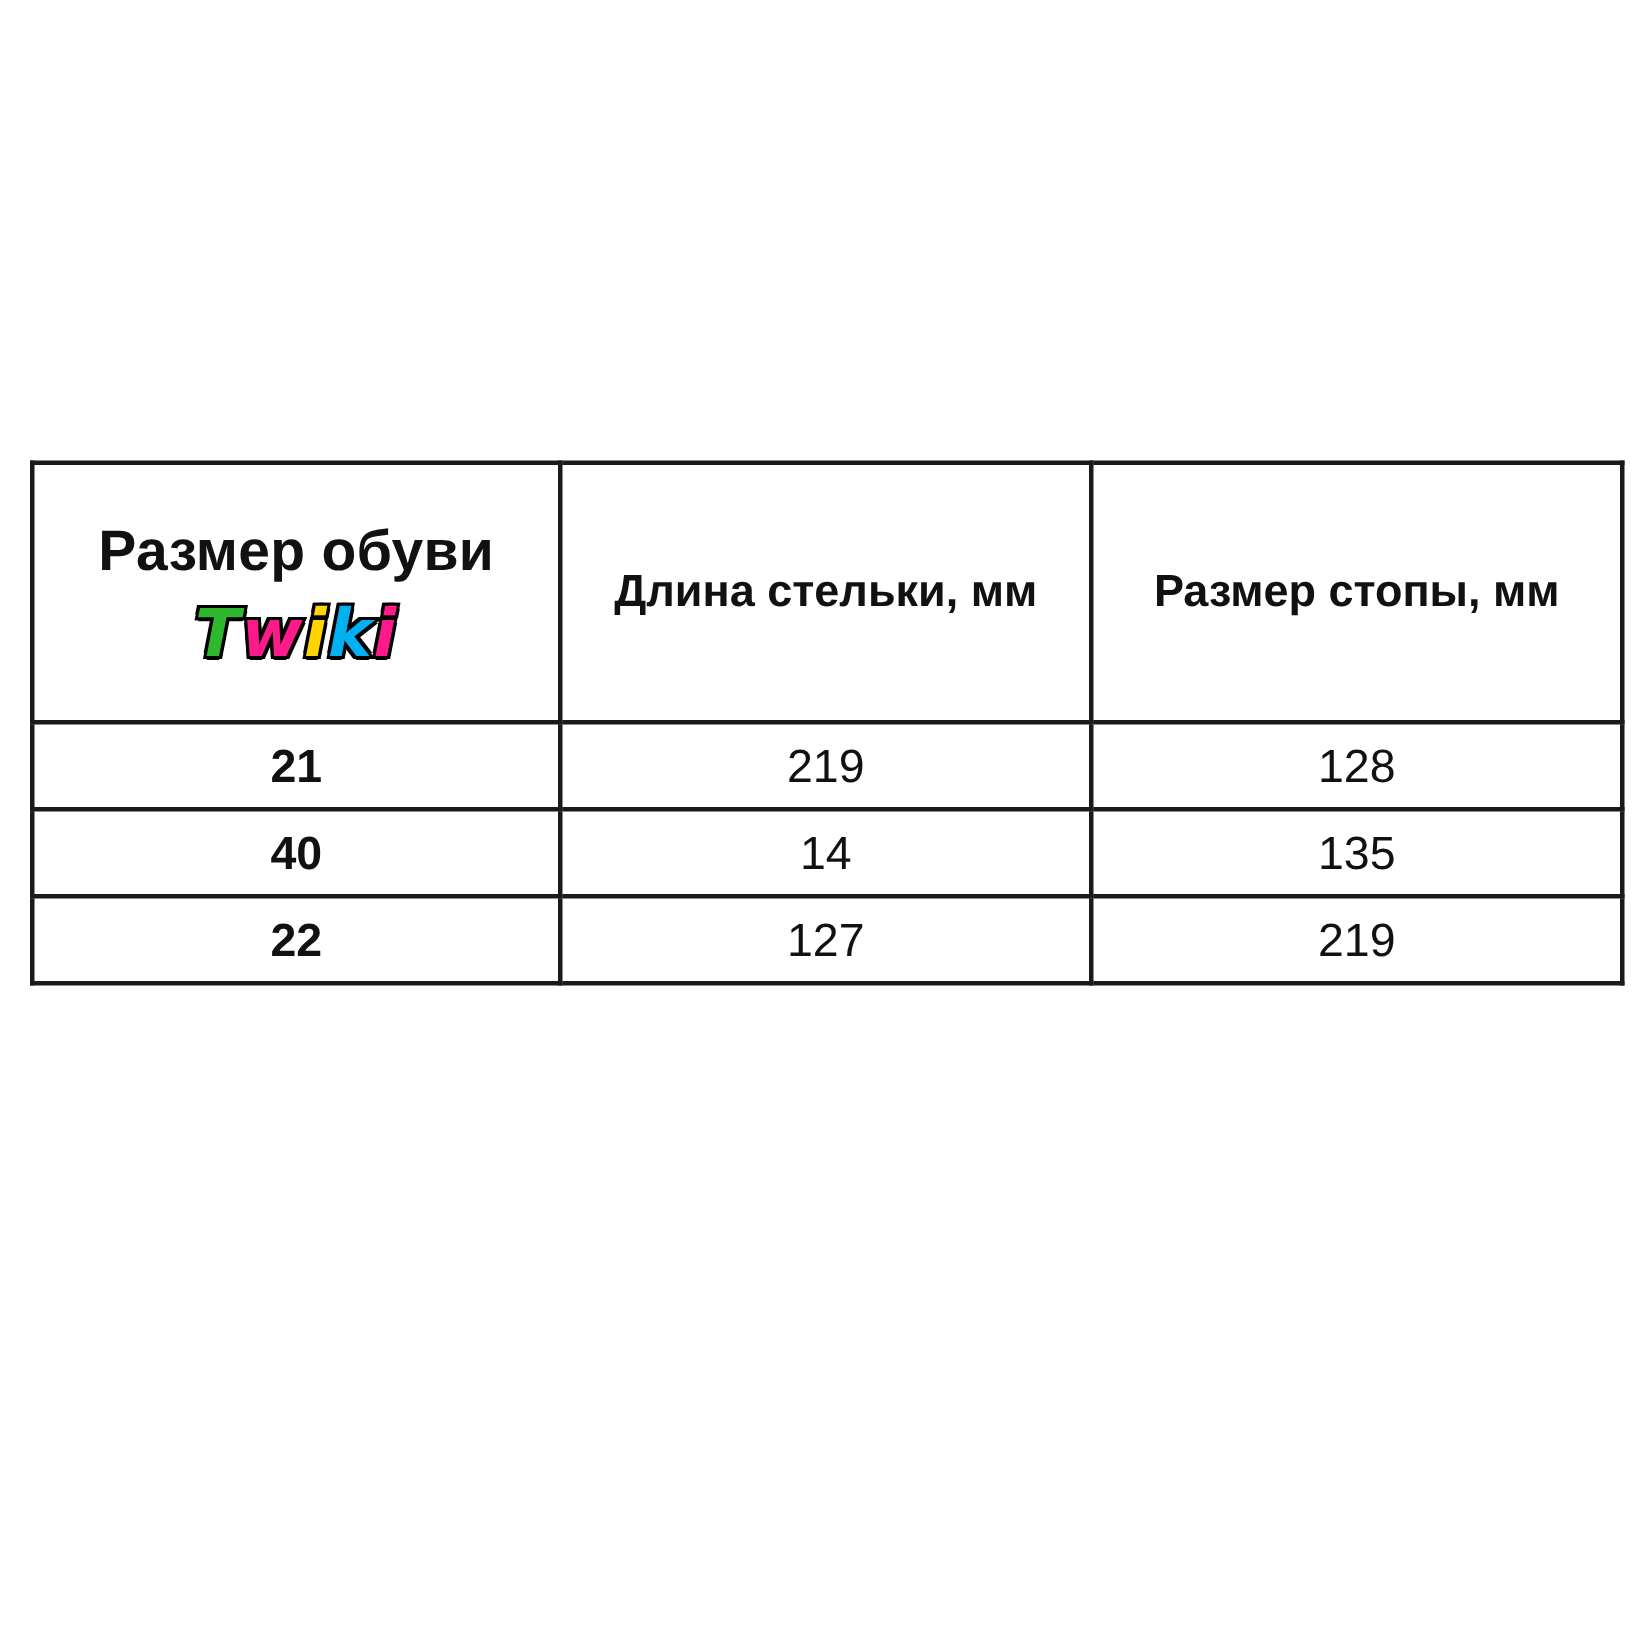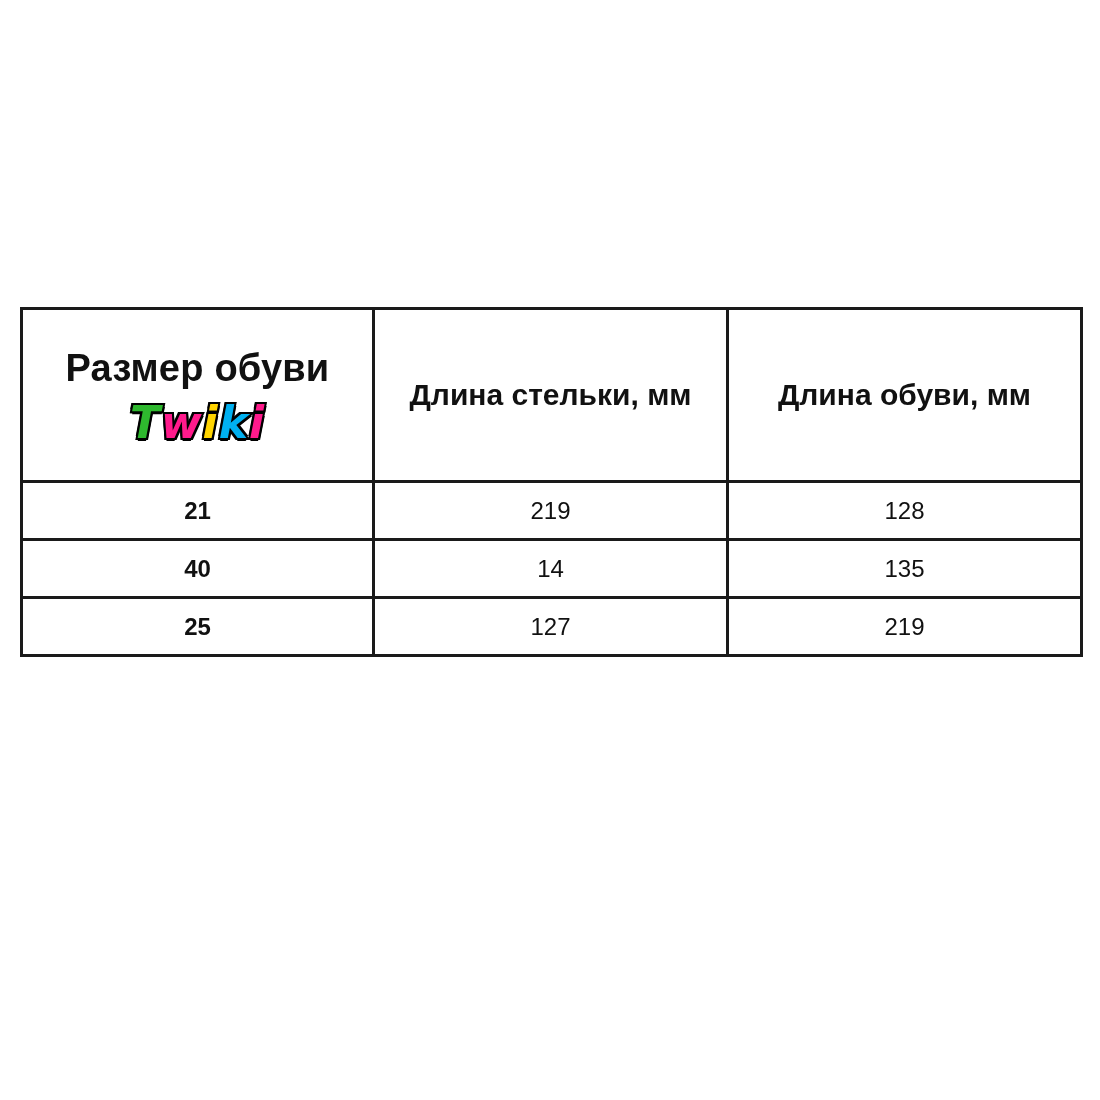--- a/index.html
+++ b/index.html
@@ -84,21 +84,21 @@
   }
   .logo .l1 { color: #2eb82e; }
   .logo .l2 { color: #ff1a8c; }
   .logo .l3 { color: #ffd400; }
   .logo .l4 { color: #00b0f0; }
   .logo .l5 { color: #ff1a8c; }
 
   
   tr.data-row td {
     height: 51px;
-    font-size: 24px;
+    font-size: 31px;
     padding: 2px 8px;
   }
   td.size-cell {
     font-weight: bold;
   }
   td.value-cell {
     font-weight: normal;
   }
 </style>
 </head>
@@ -113,34 +113,34 @@
     </colgroup>
     <thead>
       <tr class="head-row">
         <th>
           <span class="head-title">Размер обуви</span>
           <span class="logo-wrap">
             <span class="logo"><span class="l1">T</span><span class="l2">w</span><span class="l3">i</span><span class="l4">k</span><span class="l5">i</span></span>
           </span>
         </th>
         <th>Длина стельки, мм</th>
-        <th>Длина обуви, мм</th>
+        <th>Размер стопы, мм</th>
       </tr>
     </thead>
     <tbody>
       <tr class="data-row">
         <td class="size-cell">21</td>
         <td class="value-cell">219</td>
         <td class="value-cell">128</td>
       </tr>
       <tr class="data-row">
         <td class="size-cell">40</td>
         <td class="value-cell">14</td>
         <td class="value-cell">135</td>
       </tr>
       <tr class="data-row">
-        <td class="size-cell">25</td>
+        <td class="size-cell">22</td>
         <td class="value-cell">127</td>
         <td class="value-cell">219</td>
       </tr>
     </tbody>
   </table>
 </div>
 
 </body></html>

